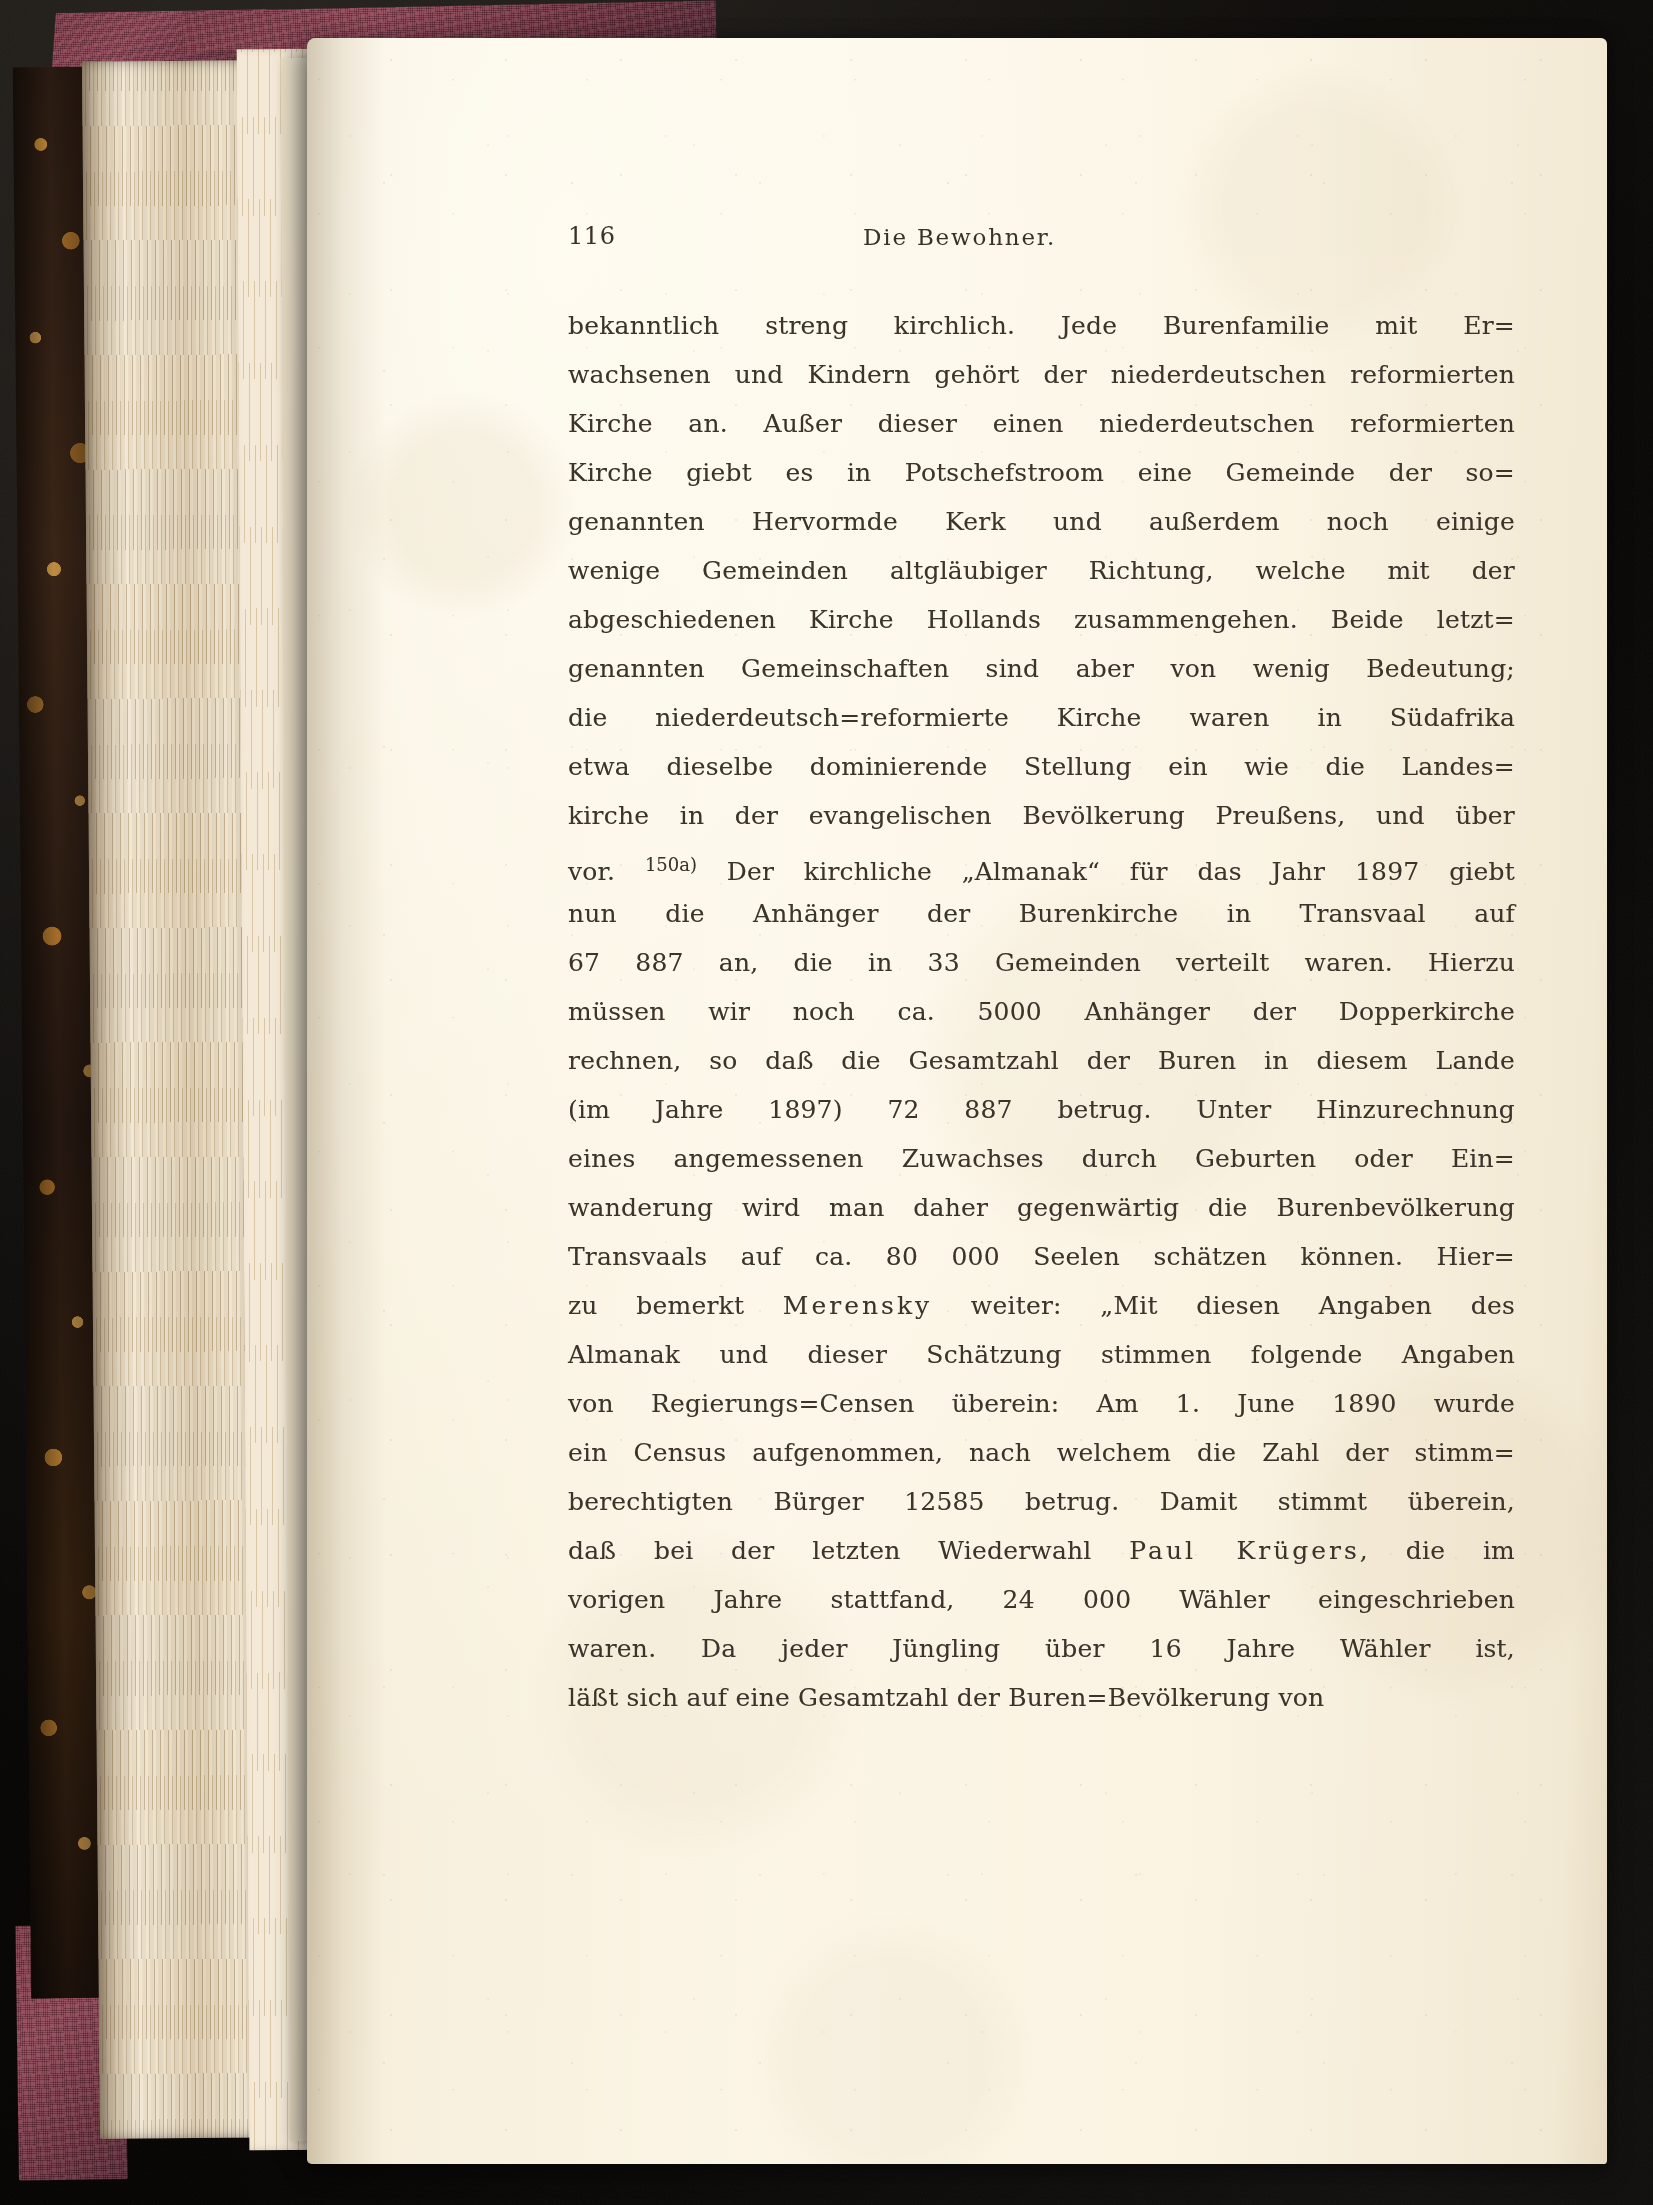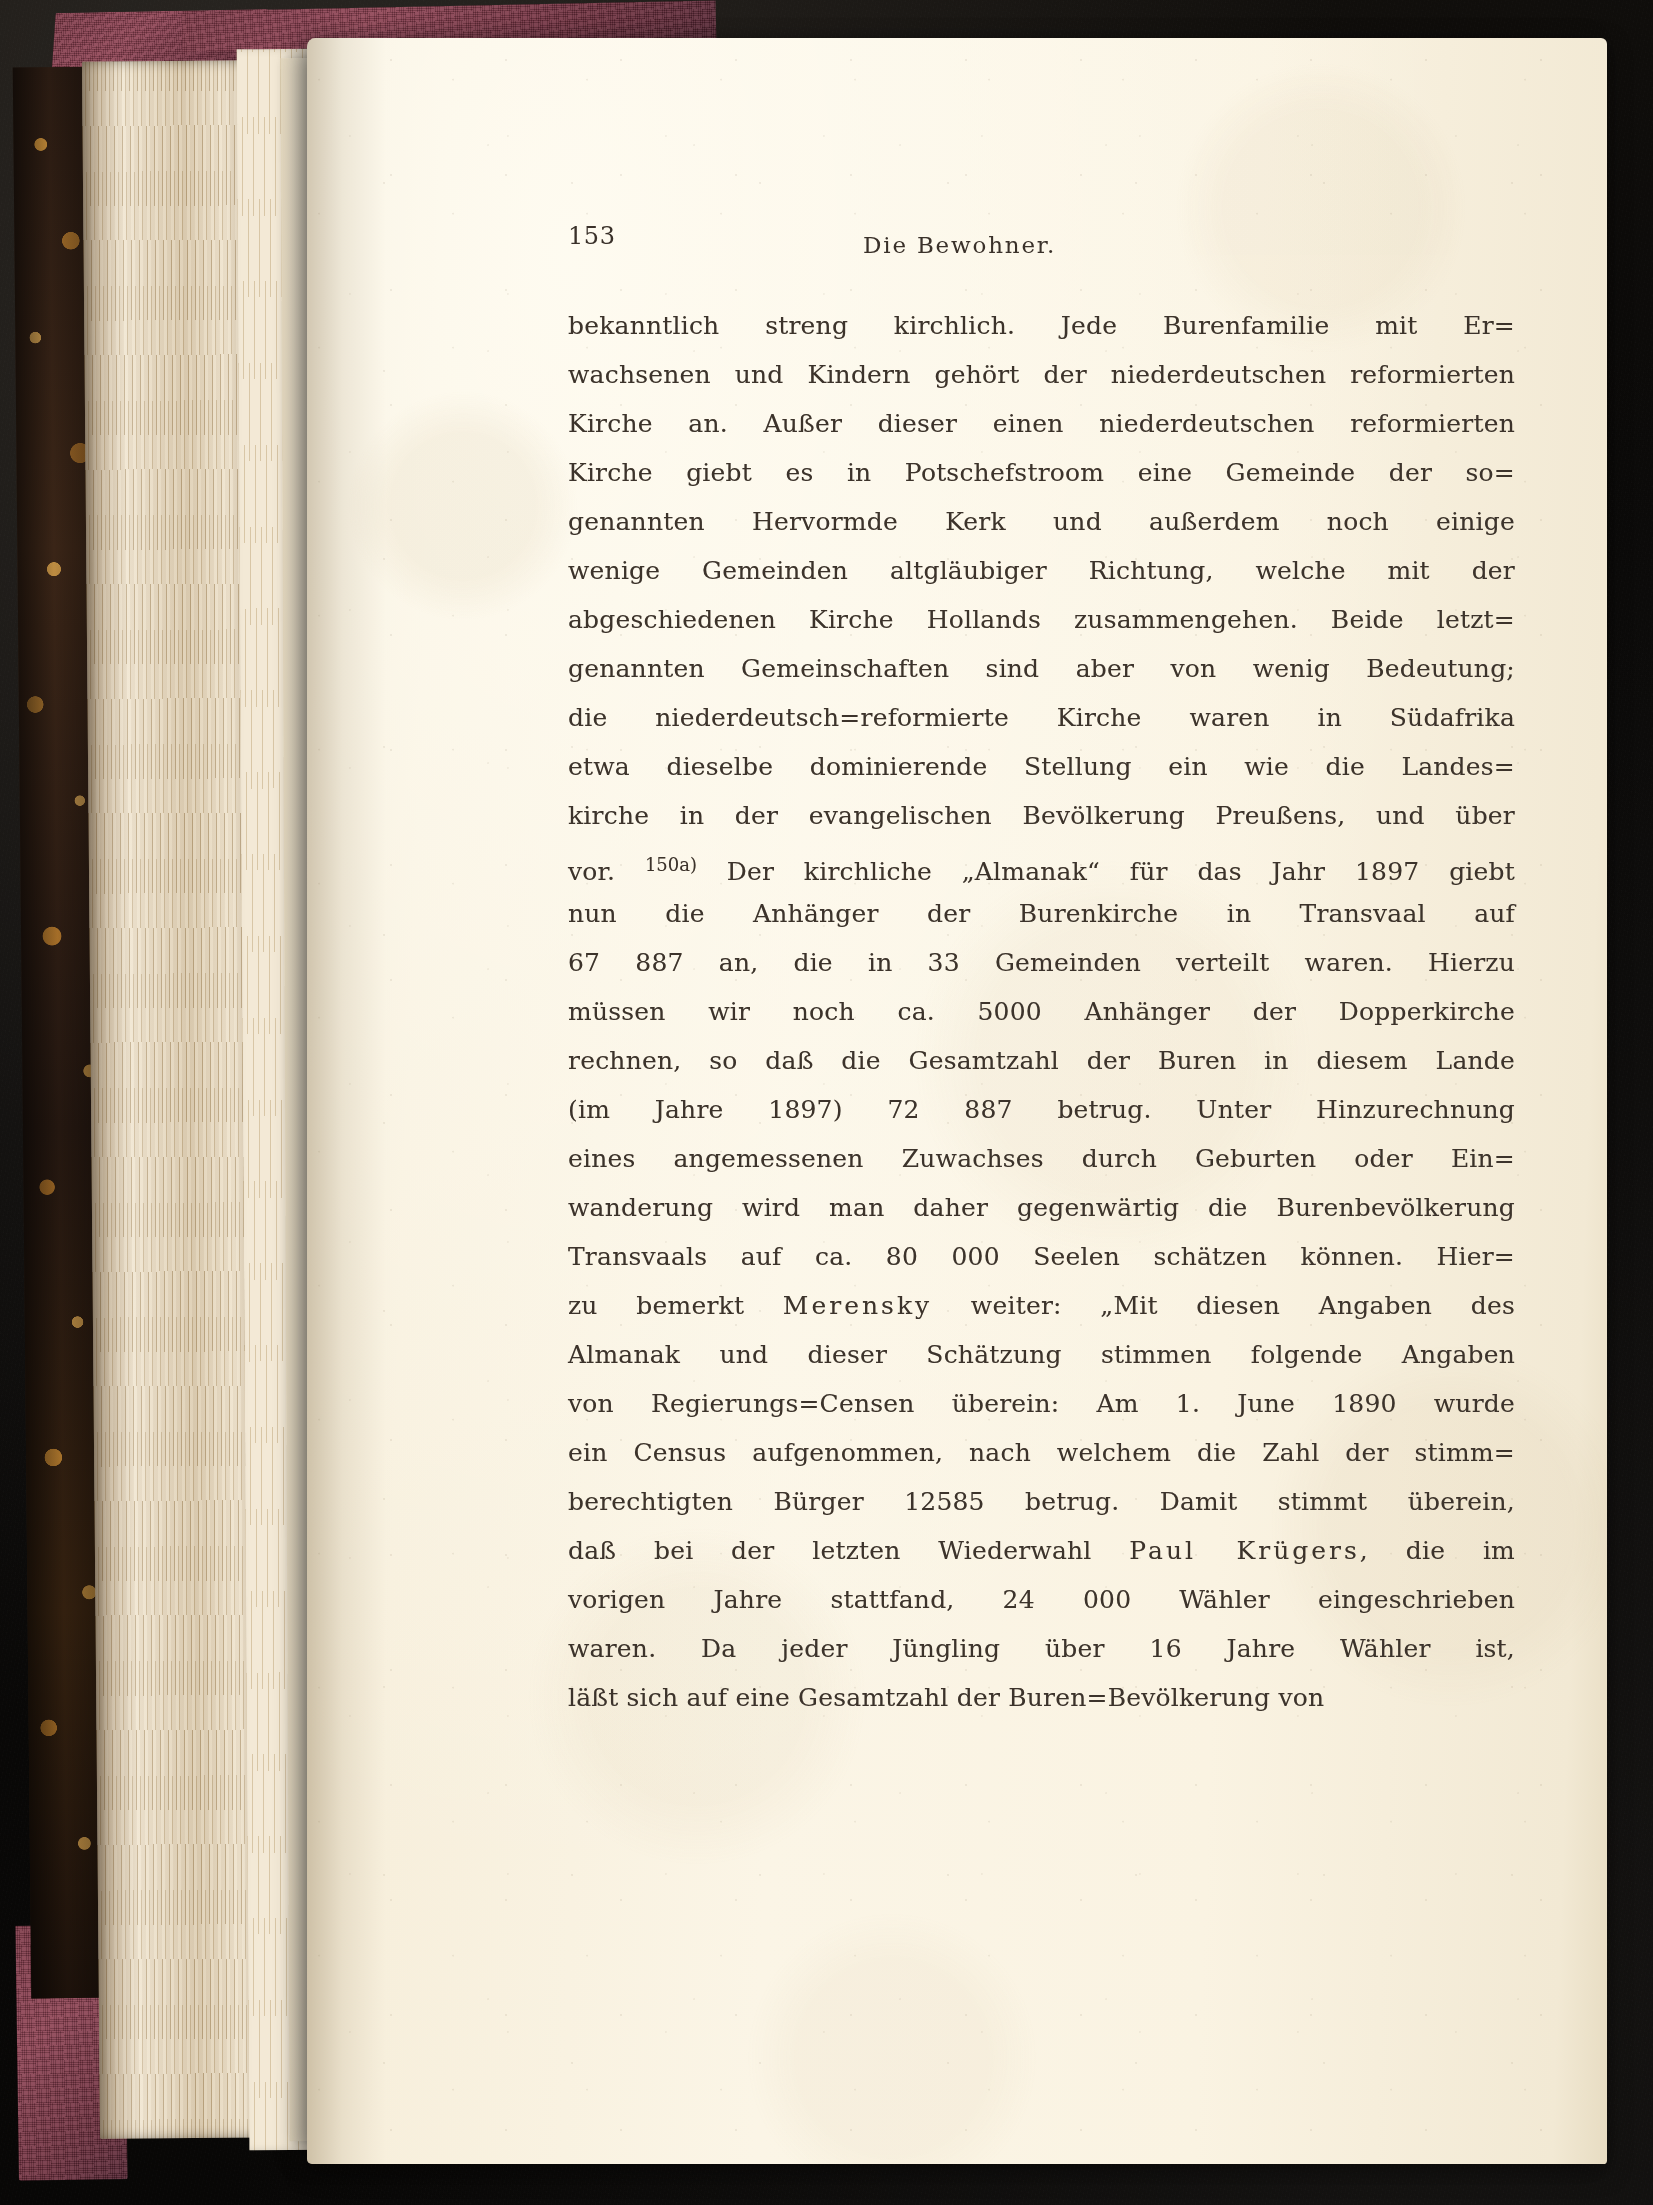--- a/index.html
+++ b/index.html
@@ -211,21 +211,21 @@
   .folio {
     position: absolute;
     left: 0; top: 2.4px;
     font-family: "DejaVu Serif", "Liberation Serif", serif;
     font-size: 24px;
     letter-spacing: 0.6px;
     color: #4a4038;
   }
   .runtitle {
     position: absolute;
-    left: 295px; top: 12px;
+    left: 295px; top: 4px;
     font-size: 23px;
     letter-spacing: 1.8px;
     color: #40372f;
   }
 
   
   .fraktur {
     font-family: "DejaVu Serif", "Liberation Serif", serif;
     font-weight: 400;
     color: #3a312a;
@@ -292,21 +292,21 @@
 
   <div class="foreedge"></div>
   <div class="foreedge2"></div>
   <div class="curl"></div>
 
   <div class="page">
 
     <div class="typeblock">
 
       <div class="runhead">
-        <div class="folio fraktur">153</div>
+        <div class="folio fraktur">116</div>
         <div class="runtitle fraktur">Die Bewohner.</div>
       </div>
 
       <div class="bodyline fraktur">
           <span class="jt">bekanntlich streng kirchlich.  Jede Burenfamilie mit Er=</span>
         </div>
       <div class="bodyline fraktur">
           <span class="jt">wachsenen und Kindern gehört der niederdeutschen reformierten</span>
         </div>
       <div class="bodyline fraktur">

